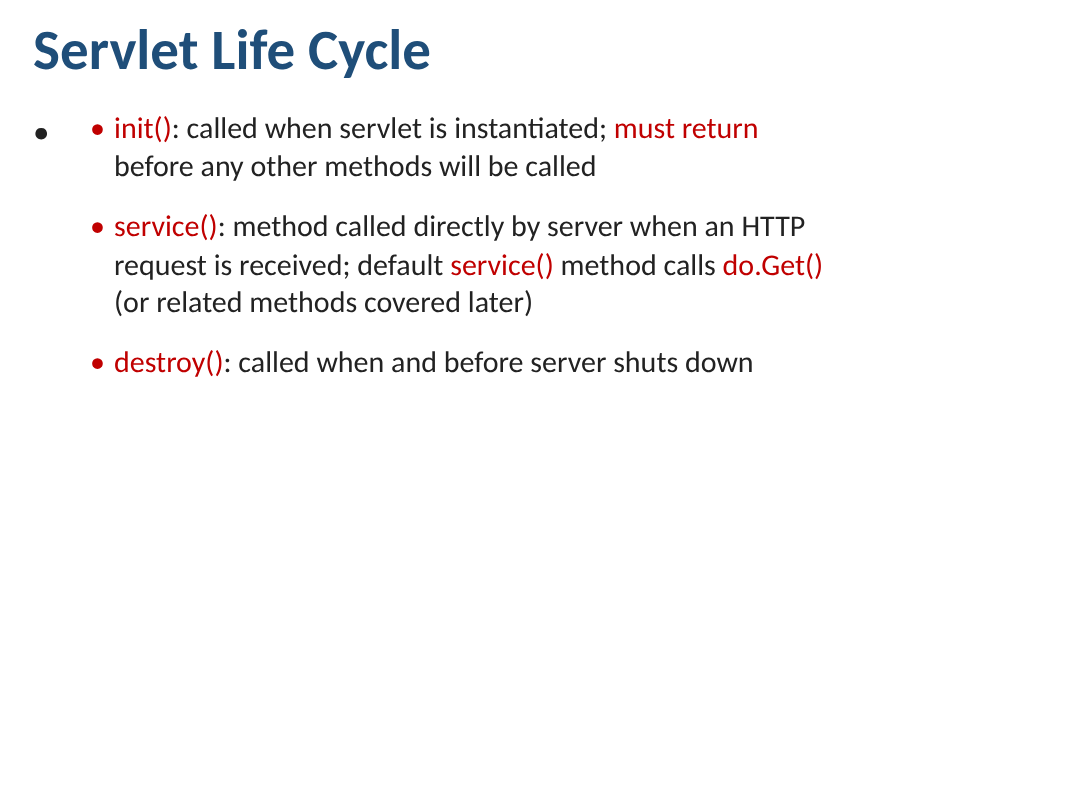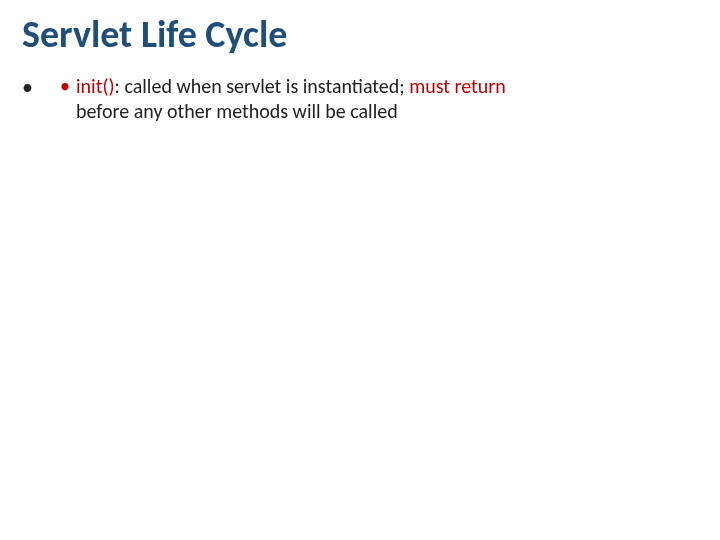--- a/index.html
+++ b/index.html
@@ -80,18 +80,24 @@
 
   <ul class="top">
     <li>
 
       <ul class="sub">
 
         <li>
           <span class="method">init()</span><span>: </span><span>called when servlet is instantiated; </span><span class="emph">must return</span><span> before any other methods will be called</span>
         </li>
 
+        <li>
+          <span class="method">service()</span><span>: </span><span>method called directly by server when an HTTP request is received; default </span><span class="method">service()</span><span> method calls </span><span class="method">do.Get()</span><span> (or related methods covered later)</span>
+        </li>
 
+        <li>
+          <span class="method">destroy()</span><span>: </span><span>called when and before server shuts down</span>
+        </li>
 
       </ul>
     </li>
   </ul>
 </div>
 
 </body></html>

